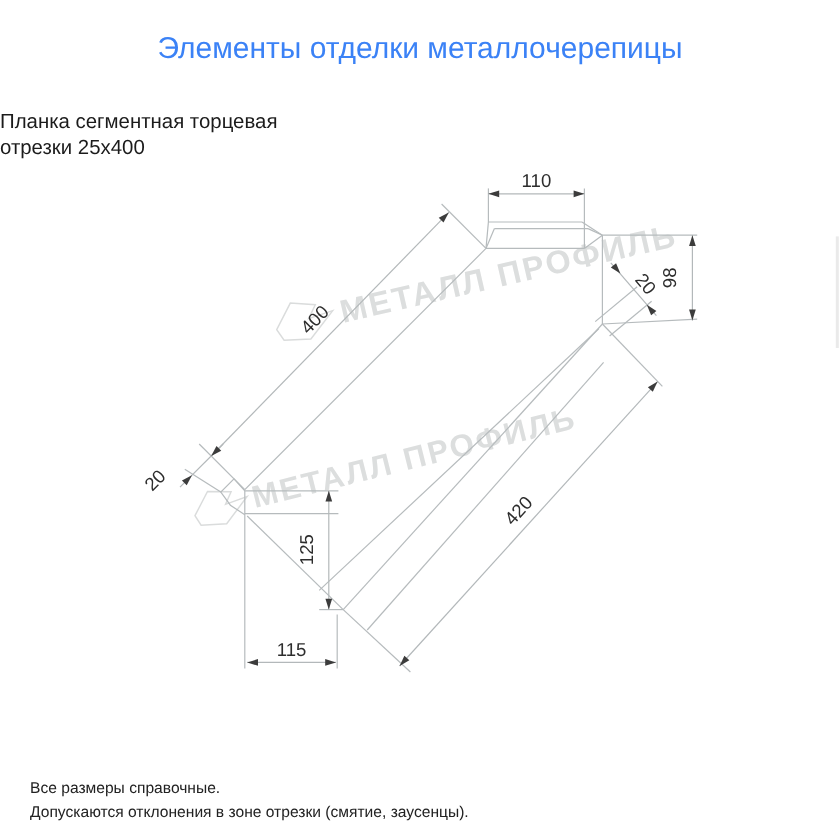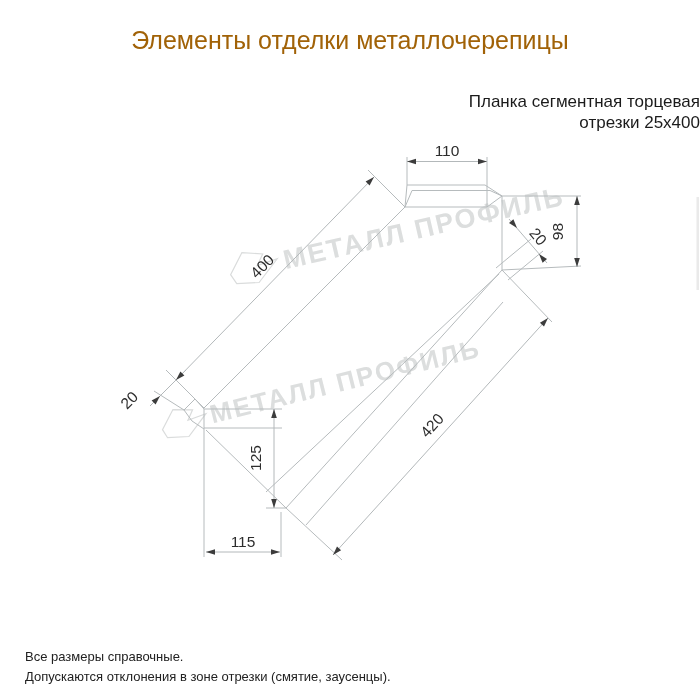--- a/index.html
+++ b/index.html
@@ -1,20 +1,20 @@
 <!DOCTYPE html>
 <html><head>
 <meta charset="utf-8">
 <style>
   html,body{margin:0;padding:0;background:#ffffff;}
   .page{position:relative;width:700px;height:700px;background:#ffffff;overflow:hidden;
         font-family:"Liberation Sans", sans-serif;}
   .title{position:absolute;top:26px;left:0;right:0;text-align:center;
-         font-size:25px;color:#a16207;}
-  .subtitle{position:absolute;left:0;right:0;text-align:right;
+         font-size:25px;color:#3b82f6;}
+  .subtitle{position:absolute;left:0;right:0;text-align:left;
             font-size:17px;color:#1b1b1b;}
   .sub1{top:92px;}
   .sub2{top:113px;}
   .footer{position:absolute;left:25px;font-size:13px;color:#222222;}
   .f1{top:649px;}
   .f2{top:669px;}
   svg.draw{position:absolute;left:0;top:0;}
   .oline{stroke:#b6bbbd;stroke-width:1;fill:none;}
   .dline{stroke:#b3b8ba;stroke-width:1;fill:none;}
   .arr{fill:#3c3c3c;stroke:none;}

